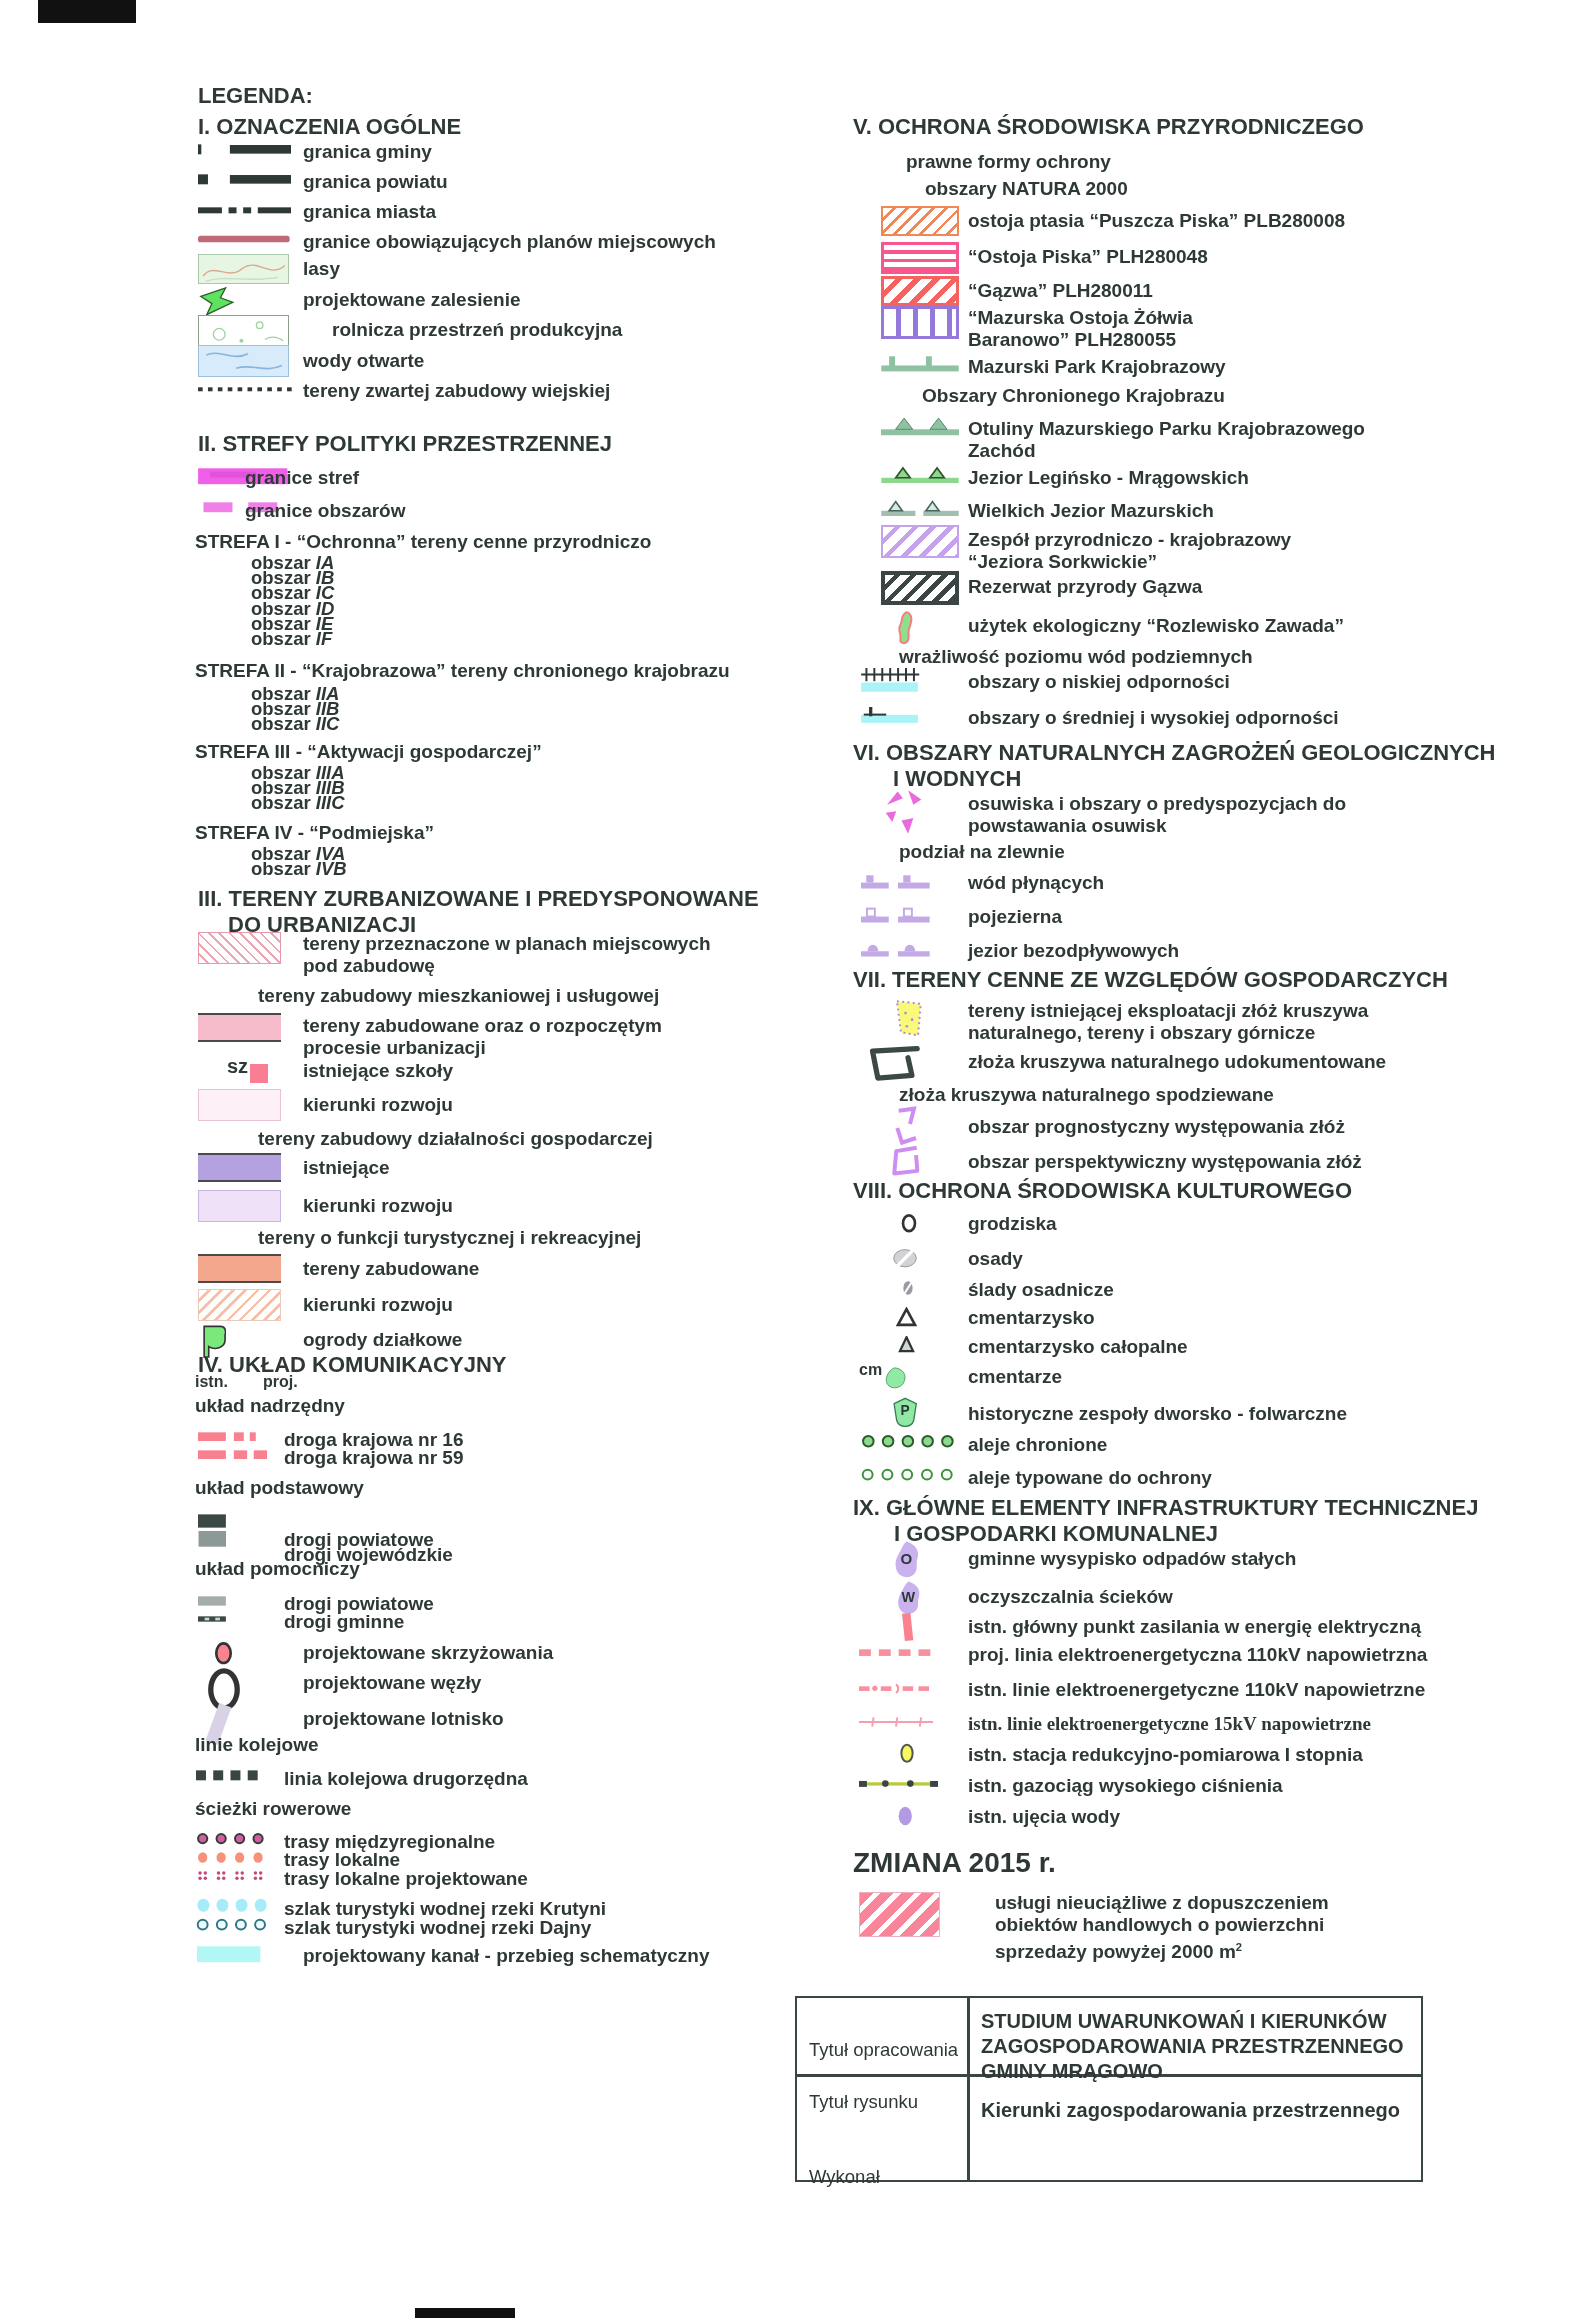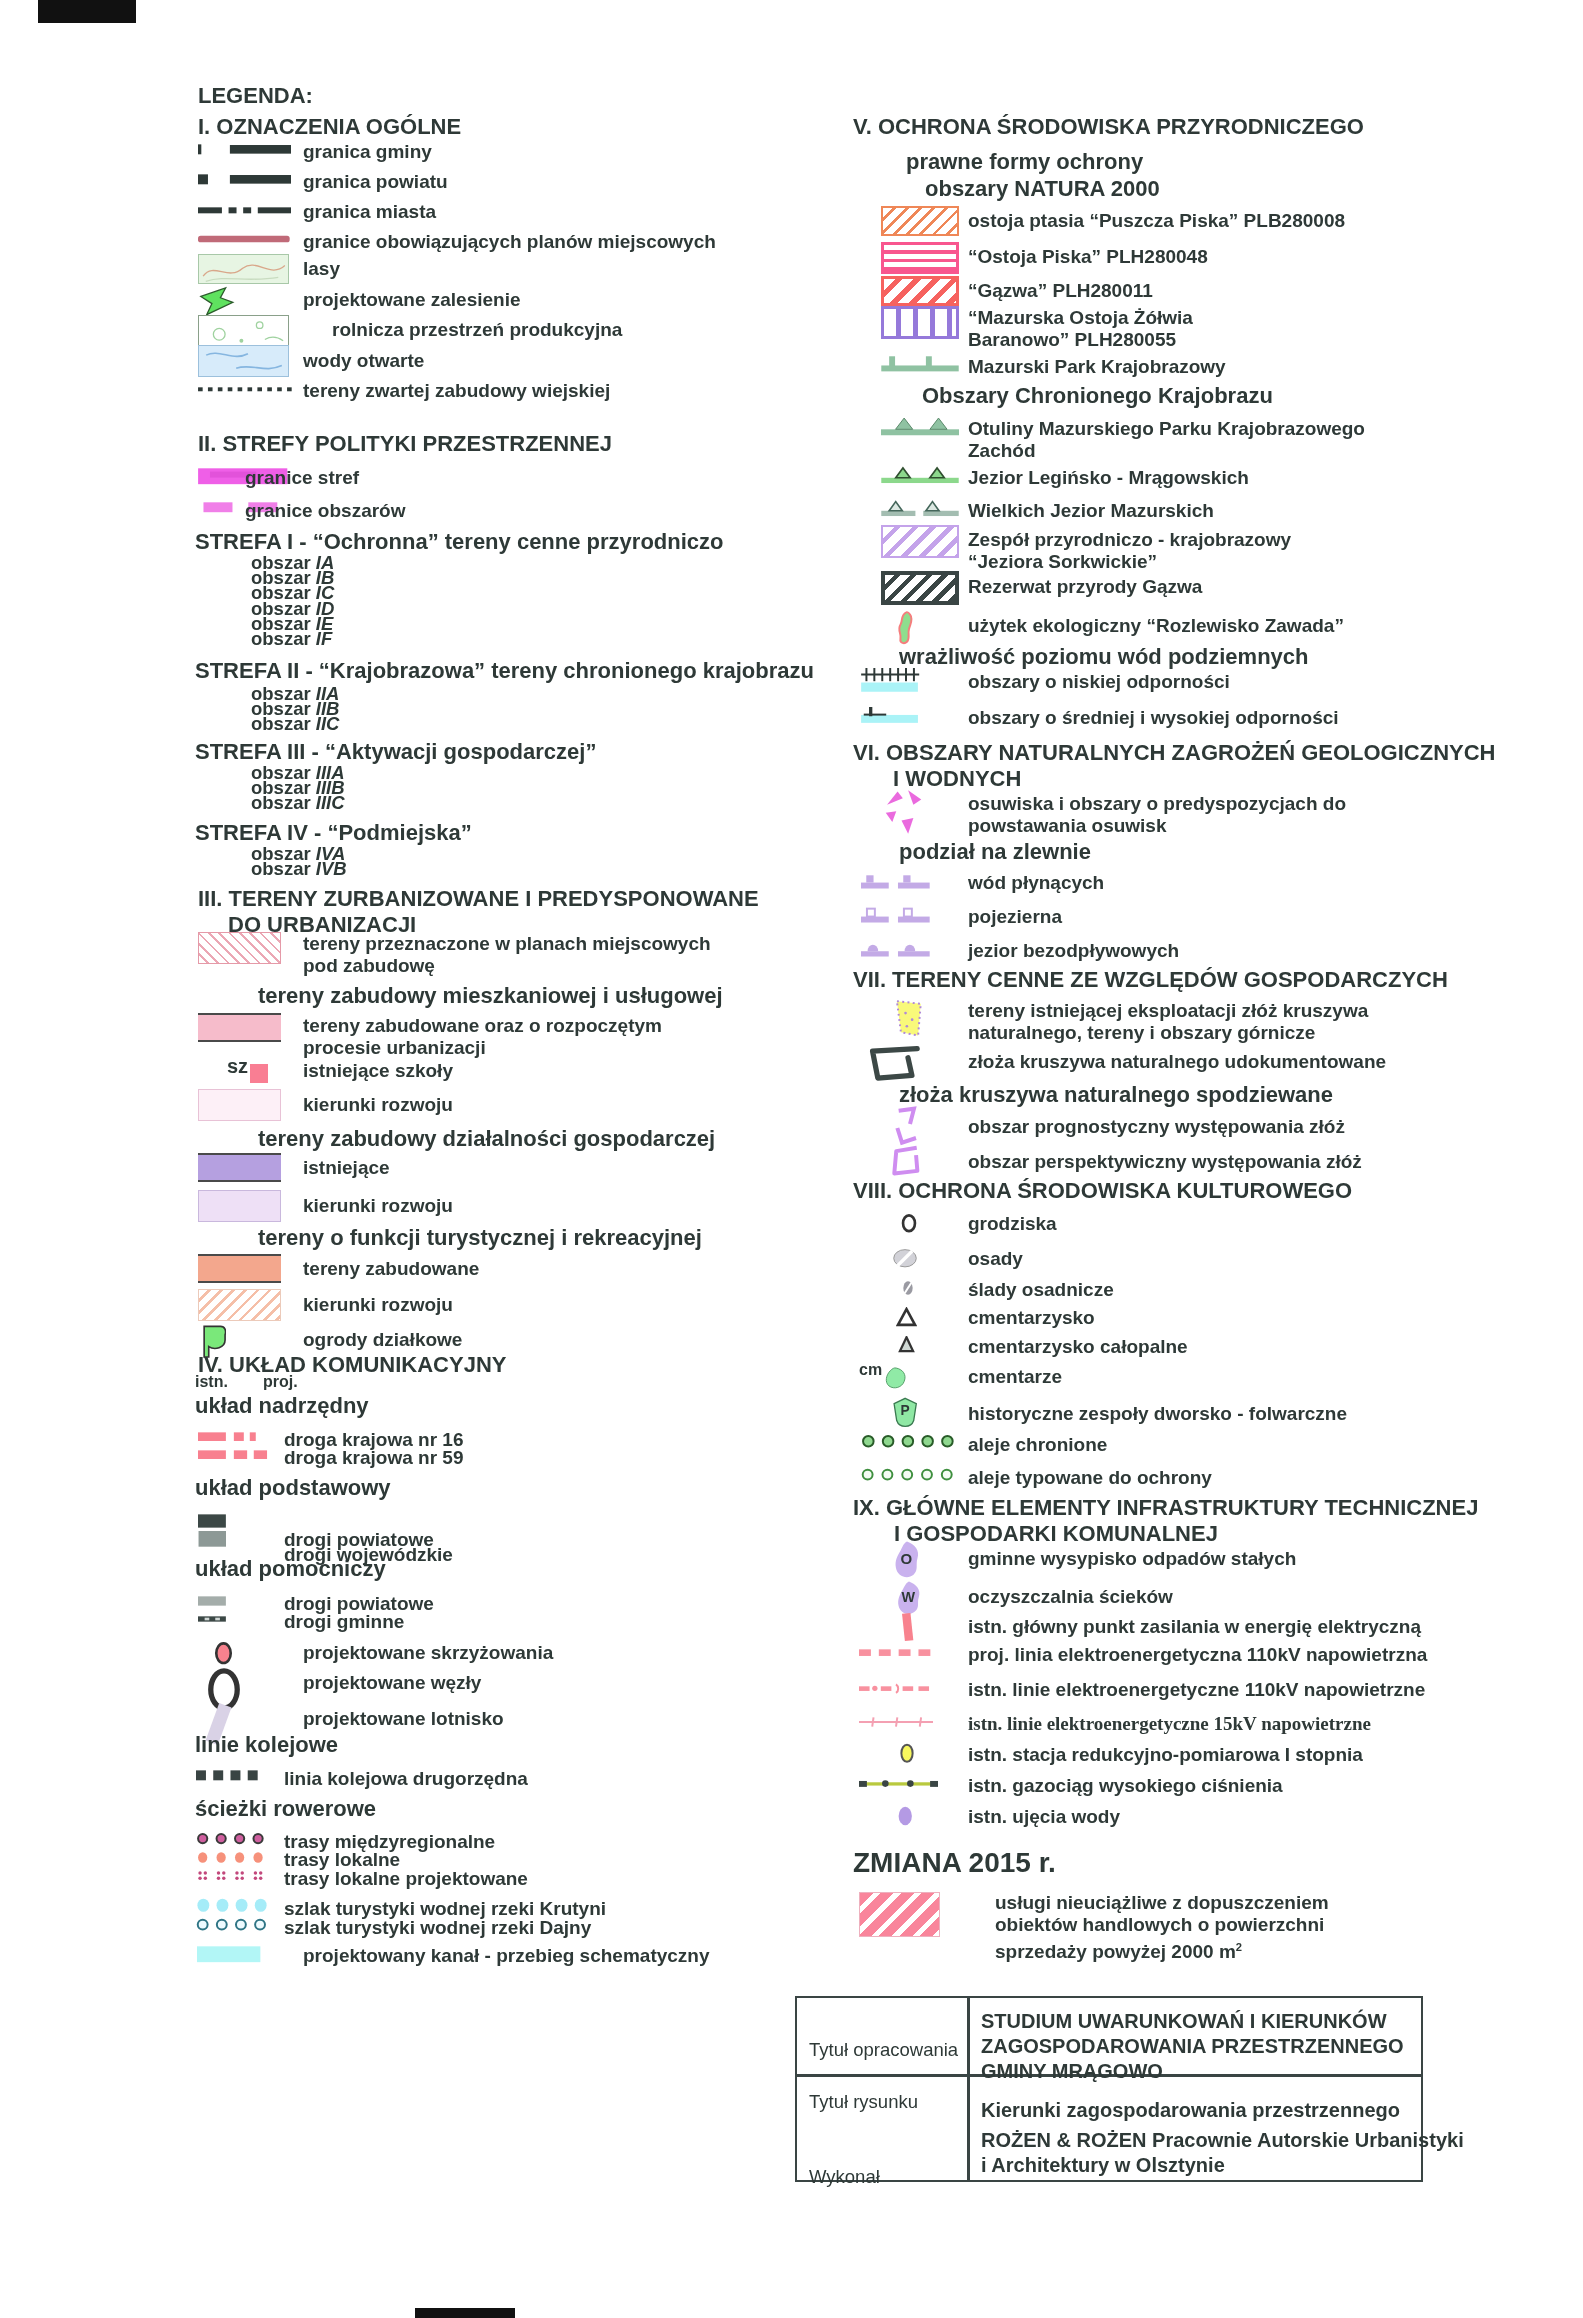--- a/index.html
+++ b/index.html
@@ -2,21 +2,21 @@
 <html style="font-size:10.6px"><head>
 <meta charset="utf-8">
 <style>
   html,body{margin:0;padding:0}
   body{width:1584px;height:2319px;position:relative;background:#fff;
        font-family:"Liberation Sans",sans-serif;color:#2e3937;overflow:hidden}
   #page{position:relative;width:1584px;height:2319px;background:#fff}
   .abs{position:absolute}
   .h{font-size:22px;font-weight:bold;line-height:26.4px;white-space:nowrap}
   .h.big{font-size:28px;line-height:32px}
-  .s{font-size:22px;font-weight:bold;line-height:22.5px;white-space:nowrap}
+  .s{font-size:19px;font-weight:bold;line-height:22.5px;white-space:nowrap}
   .o{font-size:18.5px;font-weight:bold;white-space:nowrap}
   .o em{font-style:italic;font-weight:bold}
   .lbl{font-size:19px;font-weight:bold;line-height:22px;white-space:nowrap}
   .lbl sup{font-size:11.2px}
   .t2{font-size:16px;font-weight:bold;white-space:nowrap}
   .ic svg{display:block}
   .swatch{box-sizing:border-box}
   .tbl{position:absolute;border:2.6px solid #3a4544;background:#fff}
   .tbl .vline{position:absolute;top:0;bottom:0;width:2.6px;background:#3a4544}
   .tbl .hline{position:absolute;left:0;right:0;height:2.6px;background:#3a4544}
@@ -1100,21 +1100,17 @@
       <div class="cell-val" style="left: 184px; top: 10.6px;">
         <div>STUDIUM UWARUNKOWAŃ I KIERUNKÓW</div>
         <div>ZAGOSPODAROWANIA PRZESTRZENNEGO</div>
         <div>GMINY MRĄGOWO</div>
       </div>
       <div class="cell-label" style="left: 12px; top: 93px;">Tytuł rysunku</div>
       <div class="cell-val" style="left: 184px; top: 100px;">
         <div>Kierunki zagospodarowania przestrzennego</div>
       </div>
       <div class="cell-label" style="left: 12px; top: 140px; margin-top: 28px;">Wykonał</div>
-      <div class="cell-val" style="left: 184px; top: 130px;">
-        <div>ROŻEN &amp; ROŻEN  Pracownie Autorskie Urbanistyki</div>
-        <div>i Architektury w Olsztynie</div>
-      </div>
     </div>
     <div class="artifact" style="left: 38px; top: 0px; width: 98px; height: 22.5px;"></div>
     <div class="artifact" style="left: 415px; top: 2308px; width: 100px; height: 10.6px;"></div>
   </div>
 
 
 </body></html>

